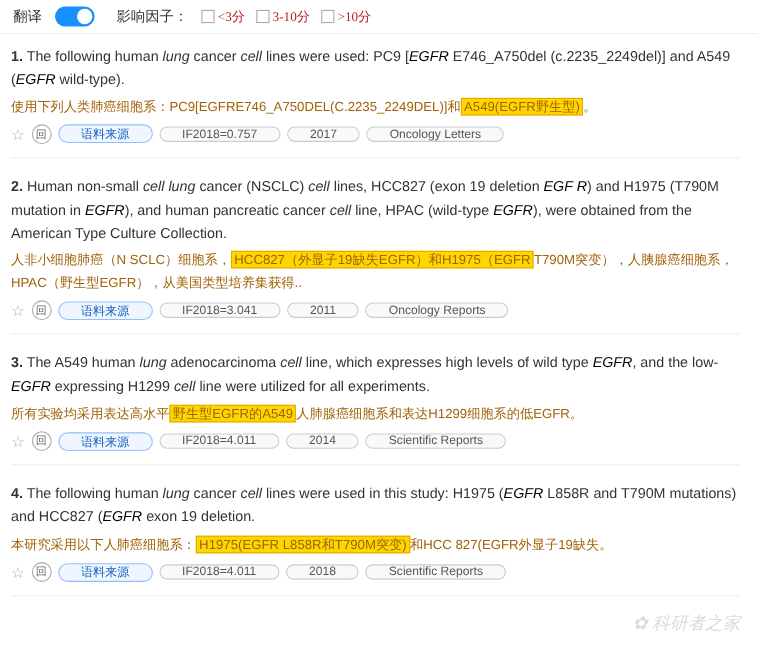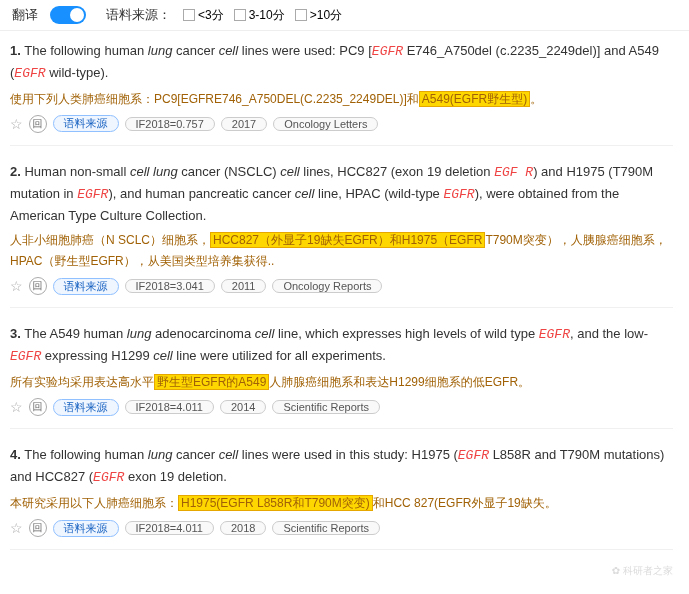--- a/index.html
+++ b/index.html
@@ -14,20 +14,21 @@
     }
 
     
     .top-bar {
       display: flex;
       align-items: center;
       padding: 6px 12px;
       background: #fff;
       border-bottom: 1px solid #eee;
       gap: 12px;
+      font-family: Liberation Serif, serif;
     }
     .toggle-label {
       font-size: 13px;
       color: #333;
     }
     .toggle-switch {
       display: inline-flex;
       align-items: center;
       width: 36px;
       height: 18px;
@@ -53,21 +54,21 @@
     .filter-group {
       display: flex;
       align-items: center;
       gap: 10px;
     }
     .filter-item {
       display: flex;
       align-items: center;
       gap: 3px;
       font-size: 12px;
-      color: #000000;
+      color: #b91c1c;
     }
     .checkbox {
       width: 12px;
       height: 12px;
       border: 1px solid #aaa;
       display: inline-block;
     }
 
     
     .content {
@@ -99,22 +100,21 @@
       color: #a16207;
       margin-bottom: 6px;
     }
 
     em {
       font-style: italic;
     }
 
     .highlight-italic {
       font-style: italic;
-      color: #ef4444;
-      font-family: Liberation Mono, monospace;
+      color: #000000;
     }
 
     .highlight-box {
       background: #ffd700;
       border: 1px solid #e6a800;
       padding: 0 2px;
       font-size: 12px;
     }
 
     .meta-row {
@@ -138,51 +138,52 @@
       display: inline-flex;
       align-items: center;
       justify-content: center;
       font-size: 10px;
       color: #666;
       cursor: pointer;
     }
 
     .tag {
       display: inline-block;
-      padding: 0px 10px;
+      padding: 0px 20px;
       border: 1px solid #ccc;
       border-radius: 10px;
       font-size: 11px;
       color: #555;
       background: #f9f9f9;
     }
 
     .tag-source {
       border-color: #90c0ff;
       color: #1560c0;
       background: #f0f6ff;
     }
 
     
     .watermark {
       position: fixed;
       bottom: 16px;
       right: 16px;
-      font-size: 10px;
+      font-size: 16px;
       color: #ccc;
       opacity: 0.7;
+      font-style: italic;
     }
   </style>
 </head>
 <body>
 
 <div class="top-bar">
   <span class="toggle-label">翻译</span>
   <div class="toggle-switch"></div>
-  <span class="influence-label">语料来源：</span>
+  <span class="influence-label">影响因子：</span>
   <div class="filter-group">
     <label class="filter-item">
       <span class="checkbox"></span>
       <span>&lt;3分</span>
     </label>
     <label class="filter-item">
       <span class="checkbox"></span>
       <span>3-10分</span>
     </label>
     <label class="filter-item">

